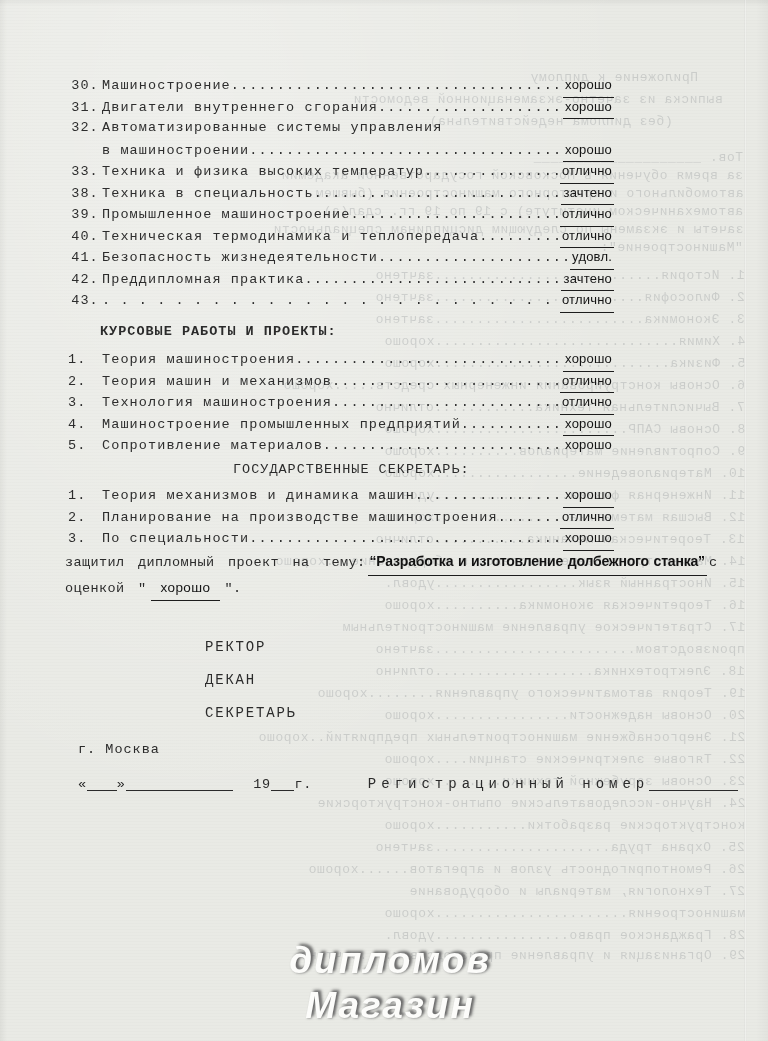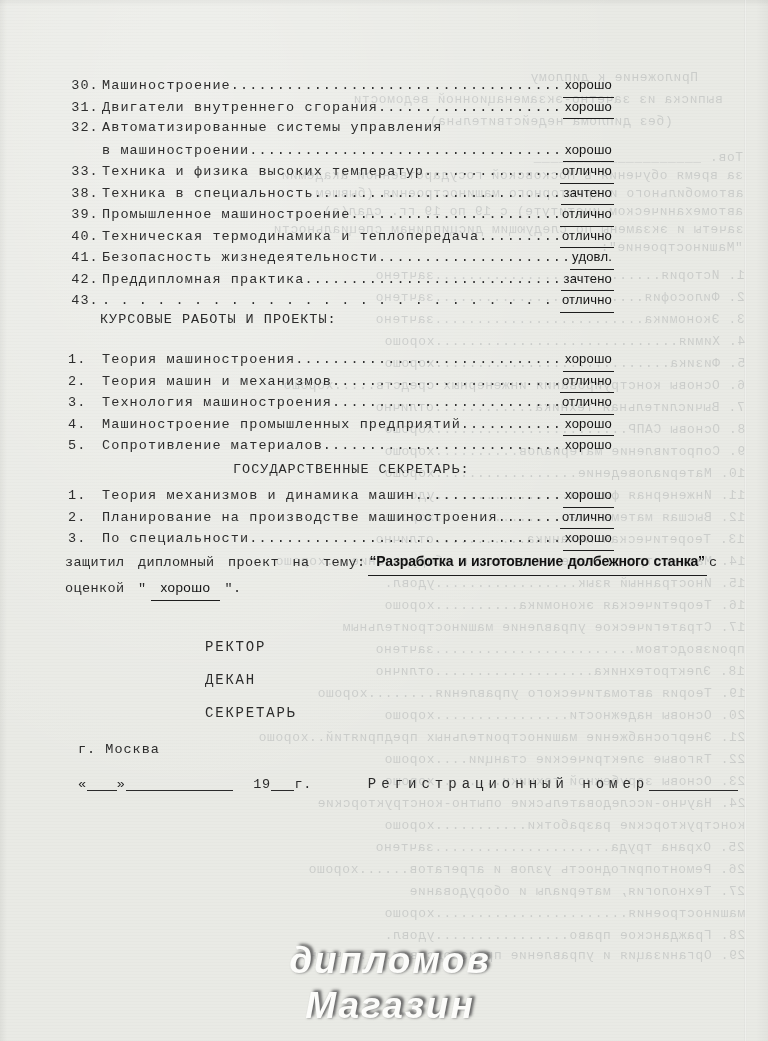--- a/index.html
+++ b/index.html
@@ -164,21 +164,21 @@
         <span class="leader">........................................................................................................................</span>
         <span class="grade u">зачтено</span>
       </div>
       <div class="row">
         <span class="num">43.</span>
         <span class="leader">. . . . . . . . . . . . . . . . . . . . . . . . . . . . . . . . . . . . . . . . . . . . . . . . . . . . . . . . . . . . . . . . . . . . . . . . . . . . . . . . . . . . . . . . . . . . . . . . . . . . . . . . . . . . . . . . . . . . . . . . </span>
         <span class="grade u">отлично</span>
       </div>
     </div>
 
-  <div class="sec-title" style="left:100px; top:312px;">КУРСОВЫЕ РАБОТЫ И ПРОЕКТЫ:</div>
+  <div class="sec-title" style="left:100px; top:324px;font-weight:bold;">КУРСОВЫЕ РАБОТЫ И ПРОЕКТЫ:</div>
   <div class="list" id="coursework" style="top:348px;">
       <div class="row">
         <span class="num">1.</span>
         <span class="subj">Теория машиностроения</span>
         <span class="leader">........................................................................................................................</span>
         <span class="grade u">хорошо</span>
       </div>
       <div class="row">
         <span class="num">2.</span>
         <span class="subj">Теория машин и механизмов</span>

